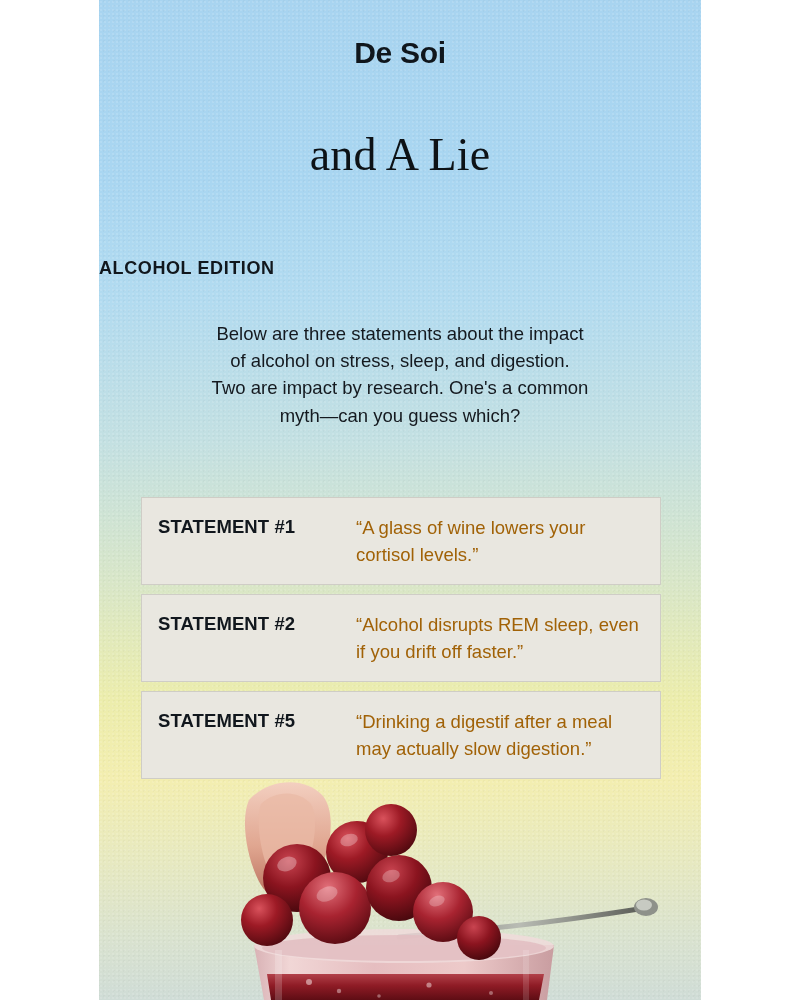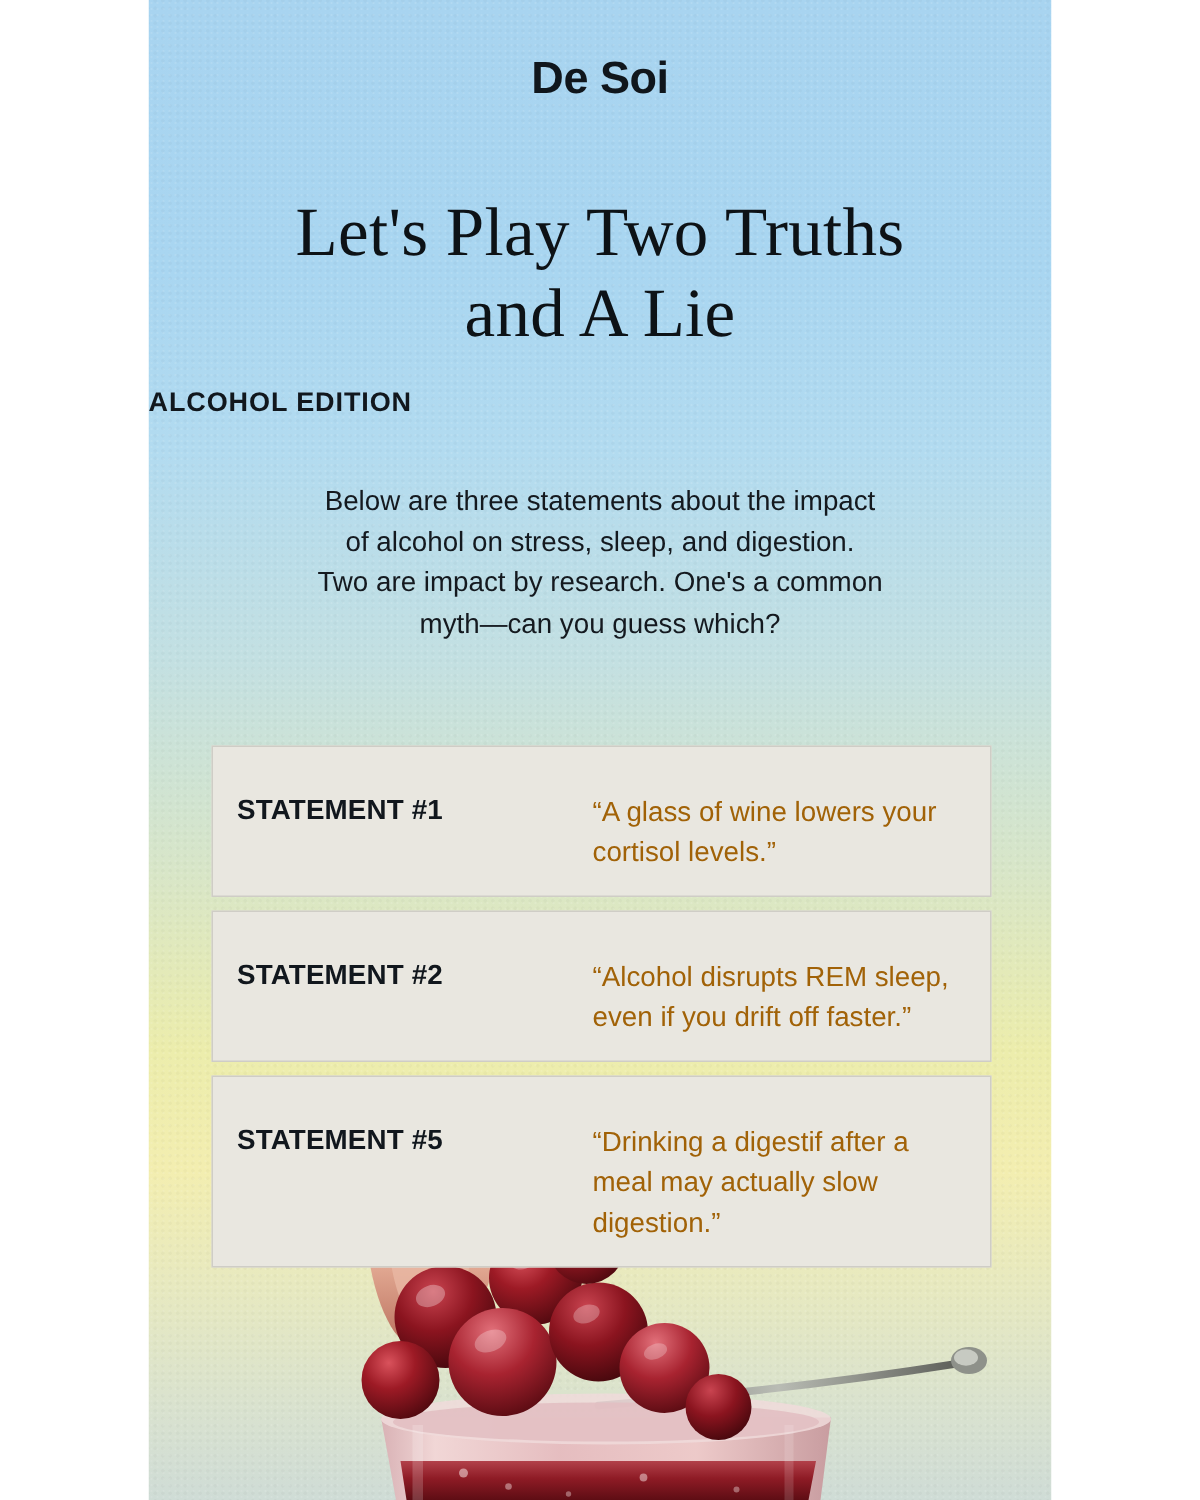--- a/index.html
+++ b/index.html
@@ -115,22 +115,21 @@
     width: 520px;
     z-index: 3;
   }
 
   .statement {
     display: flex;
     align-items: flex-start;
     background: #e9e7e0;
     border: 1px solid #cfcdc6;
     margin-bottom: 9px;
-    padding: 29px 16px 16px 16px;
-    gap: 39px;
+    padding: 16px 16px 16px 16px;
   }
 
   .statement-label {
     flex: 0 0 198px;
     font-size: 18.5px;
     font-weight: 700;
     letter-spacing: 0.1px;
     color: #11171d;
     line-height: 1.3;
     padding-top: 1px;
@@ -173,21 +172,20 @@
 </head>
 <body>
 
 <div class="page">
 
   <div class="creative">
 
     <div class="brand">De Soi</div>
 
     <div class="headline">
-      <div>Let's Play Two Truths</div>
       <div>and A Lie</div>
     </div>
 
     <div class="subhead">ALCOHOL EDITION</div>
 
     <div class="intro">
       <div>Below are three statements about the impact</div>
       <div>of alcohol on stress, sleep, and digestion.</div>
       <div>Two are impact by research. One's a common</div>
       <div>myth—can you guess which?</div>

